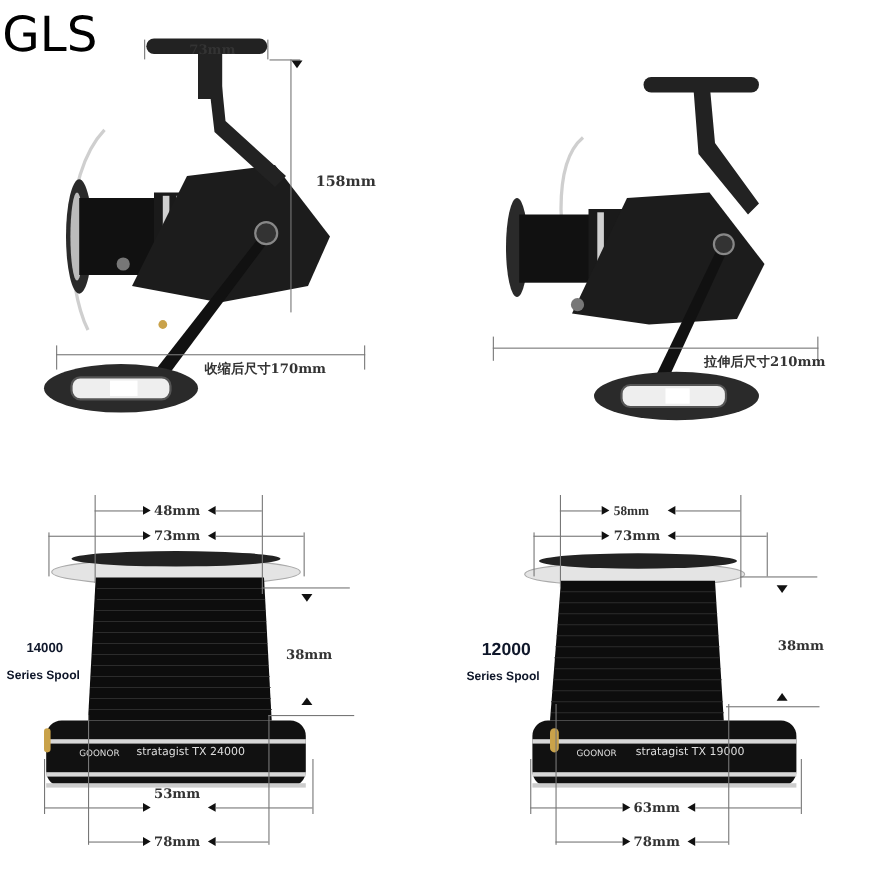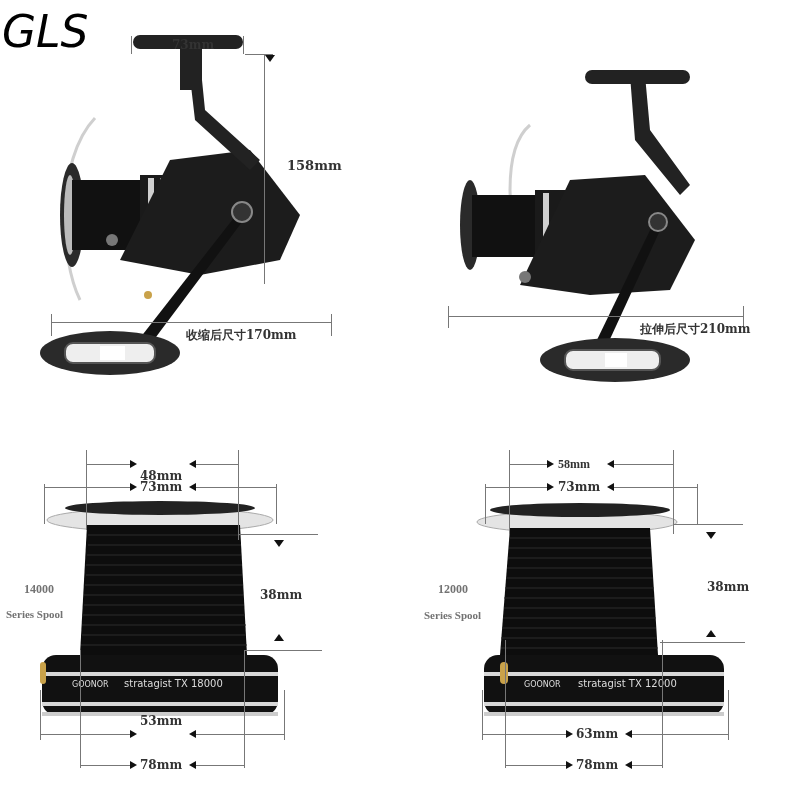--- a/index.html
+++ b/index.html
@@ -1,25 +1,25 @@
 <!DOCTYPE html>
 <html><head>
 <meta charset="utf-8">
 <style>
   html,body{margin:0;padding:0;background:#fff;}
   body{width:800px;height:800px;position:relative;overflow:hidden;font-family:"DejaVu Serif",serif;color:#222;}
   .abs{position:absolute;}
-  .brand{left:2px;top:4px;font-family:"DejaVu Sans",sans-serif;font-size:44px;color:#000;line-height:56px;font-style:italic;}
+  .brand{left:2px;top:4px;font-family:"DejaVu Sans",sans-serif;font-size:44px;color:#000;line-height:56px;}
   .lbl{font-family:"DejaVu Serif",serif;font-weight:bold;font-size:12px;color:#333;white-space:nowrap;}
   .dimline{background:#777;}
   .arrowR{width:0;height:0;border-top:4px solid transparent;border-bottom:4px solid transparent;border-left:7px solid #111;}
   .arrowL{width:0;height:0;border-top:4px solid transparent;border-bottom:4px solid transparent;border-right:7px solid #111;}
   .arrowD{width:0;height:0;border-left:5px solid transparent;border-right:5px solid transparent;border-top:7px solid #111;}
   .arrowU{width:0;height:0;border-left:5px solid transparent;border-right:5px solid transparent;border-bottom:7px solid #111;}
-  .side-label{font-family:Liberation Serif, serif;font-weight:bold;font-size:11px;color:#737373;}
+  .side-label{font-family:Liberation Sans, sans-serif;font-weight:bold;font-size:11px;color:#0f172a;}
 </style>
 </head>
 <body>
 
 <div class="abs brand">GLS</div>
 
 <div class="abs" style="left:0;top:0;width:400px;height:420px;">
   <svg class="abs" style="left:0;top:0" width="400" height="420">
 
     <path d="M95 118 C55 160 60 260 80 300" stroke="#cfcfcf" stroke-width="3" fill="none"></path>
@@ -109,21 +109,21 @@
     <rect x="42" y="232" width="236" height="4" fill="#d8d8d8"></rect>
     <rect x="42" y="262" width="236" height="4" fill="#d8d8d8"></rect>
     <rect x="42" y="272" width="236" height="4" fill="#ccc"></rect>
     <rect x="40" y="222" width="6" height="22" rx="3" fill="#c9a24a"></rect>
   </svg>
 
   <div class="abs dimline" style="left:86px;top:10px;width:1px;height:80px;"></div>
   <div class="abs dimline" style="left:238px;top:10px;width:1px;height:90px;"></div>
   <div class="abs dimline" style="left:86px;top:24px;width:44px;height:1px;"></div>
   <div class="abs arrowR" style="left:130px;top:20px;"></div>
-  <div class="abs lbl" style="left:140px;top:17px;margin-top:12px;">48mm</div>
+  <div class="abs lbl" style="left:140px;top:17px;">48mm</div>
   <div class="abs arrowL" style="left:189px;top:20px;"></div>
   <div class="abs dimline" style="left:196px;top:24px;width:42px;height:1px;"></div>
 
   <div class="abs dimline" style="left:44px;top:44px;width:1px;height:40px;"></div>
   <div class="abs dimline" style="left:276px;top:44px;width:1px;height:40px;"></div>
   <div class="abs dimline" style="left:44px;top:47px;width:86px;height:1px;"></div>
   <div class="abs arrowR" style="left:130px;top:43px;"></div>
   <div class="abs lbl" style="left:140px;top:40px;">73mm</div>
   <div class="abs arrowL" style="left:189px;top:43px;"></div>
   <div class="abs dimline" style="left:196px;top:47px;width:80px;height:1px;"></div>
@@ -131,21 +131,21 @@
   <div class="abs dimline" style="left:238px;top:94px;width:80px;height:1px;"></div>
   <div class="abs arrowD" style="left:274px;top:100px;"></div>
   <div class="abs lbl" style="left:260px;top:148px;">38mm</div>
   <div class="abs arrowU" style="left:274px;top:194px;"></div>
   <div class="abs dimline" style="left:244px;top:210px;width:78px;height:1px;"></div>
 
   <div class="abs side-label" style="left:24px;top:142px;font-size:12px;">14000</div>
   <div class="abs side-label" style="left:6px;top:168px;">Series Spool</div>
 
   <div class="abs" style="left:72px;top:240px;font-size:8px;color:#ddd;font-family:'DejaVu Sans',sans-serif;">GOONOR</div>
-  <div class="abs" style="left:124px;top:238px;font-size:10px;color:#ddd;font-family:'DejaVu Sans',sans-serif;">stratagist TX 18000</div>
+  <div class="abs" style="left:124px;top:238px;font-size:10px;color:#ddd;font-family:'DejaVu Sans',sans-serif;">stratagist TX 24000</div>
 
   <div class="abs dimline" style="left:40px;top:250px;width:1px;height:50px;"></div>
   <div class="abs dimline" style="left:284px;top:250px;width:1px;height:50px;"></div>
   <div class="abs dimline" style="left:40px;top:294px;width:90px;height:1px;"></div>
   <div class="abs arrowR" style="left:130px;top:290px;"></div>
   <div class="abs lbl" style="left:140px;top:274px;">53mm</div>
   <div class="abs arrowL" style="left:189px;top:290px;"></div>
   <div class="abs dimline" style="left:196px;top:294px;width:88px;height:1px;"></div>
 
   <div class="abs dimline" style="left:80px;top:210px;width:1px;height:118px;"></div>
@@ -198,25 +198,25 @@
   <div class="abs lbl" style="left:158px;top:40px;">73mm</div>
   <div class="abs arrowL" style="left:207px;top:43px;"></div>
   <div class="abs dimline" style="left:214px;top:47px;width:83px;height:1px;"></div>
 
   <div class="abs dimline" style="left:273px;top:84px;width:70px;height:1px;"></div>
   <div class="abs arrowD" style="left:306px;top:92px;"></div>
   <div class="abs lbl" style="left:307px;top:140px;">38mm</div>
   <div class="abs arrowU" style="left:306px;top:190px;"></div>
   <div class="abs dimline" style="left:260px;top:202px;width:85px;height:1px;"></div>
 
-  <div class="abs side-label" style="left:38px;top:142px;font-size:12px;">12000</div>
+  <div class="abs side-label" style="left:38px;top:142px;font-size:16px;">12000</div>
   <div class="abs side-label" style="left:24px;top:169px;">Series Spool</div>
 
   <div class="abs" style="left:124px;top:240px;font-size:8px;color:#ddd;font-family:'DejaVu Sans',sans-serif;">GOONOR</div>
-  <div class="abs" style="left:178px;top:238px;font-size:10px;color:#ddd;font-family:'DejaVu Sans',sans-serif;">stratagist TX 12000</div>
+  <div class="abs" style="left:178px;top:238px;font-size:10px;color:#ddd;font-family:'DejaVu Sans',sans-serif;">stratagist TX 19000</div>
 
   <div class="abs dimline" style="left:82px;top:250px;width:1px;height:50px;"></div>
   <div class="abs dimline" style="left:328px;top:250px;width:1px;height:50px;"></div>
   <div class="abs dimline" style="left:82px;top:294px;width:84px;height:1px;"></div>
   <div class="abs arrowR" style="left:166px;top:290px;"></div>
   <div class="abs lbl" style="left:176px;top:287px;">63mm</div>
   <div class="abs arrowL" style="left:225px;top:290px;"></div>
   <div class="abs dimline" style="left:232px;top:294px;width:96px;height:1px;"></div>
 
   <div class="abs dimline" style="left:105px;top:200px;width:1px;height:128px;"></div>

